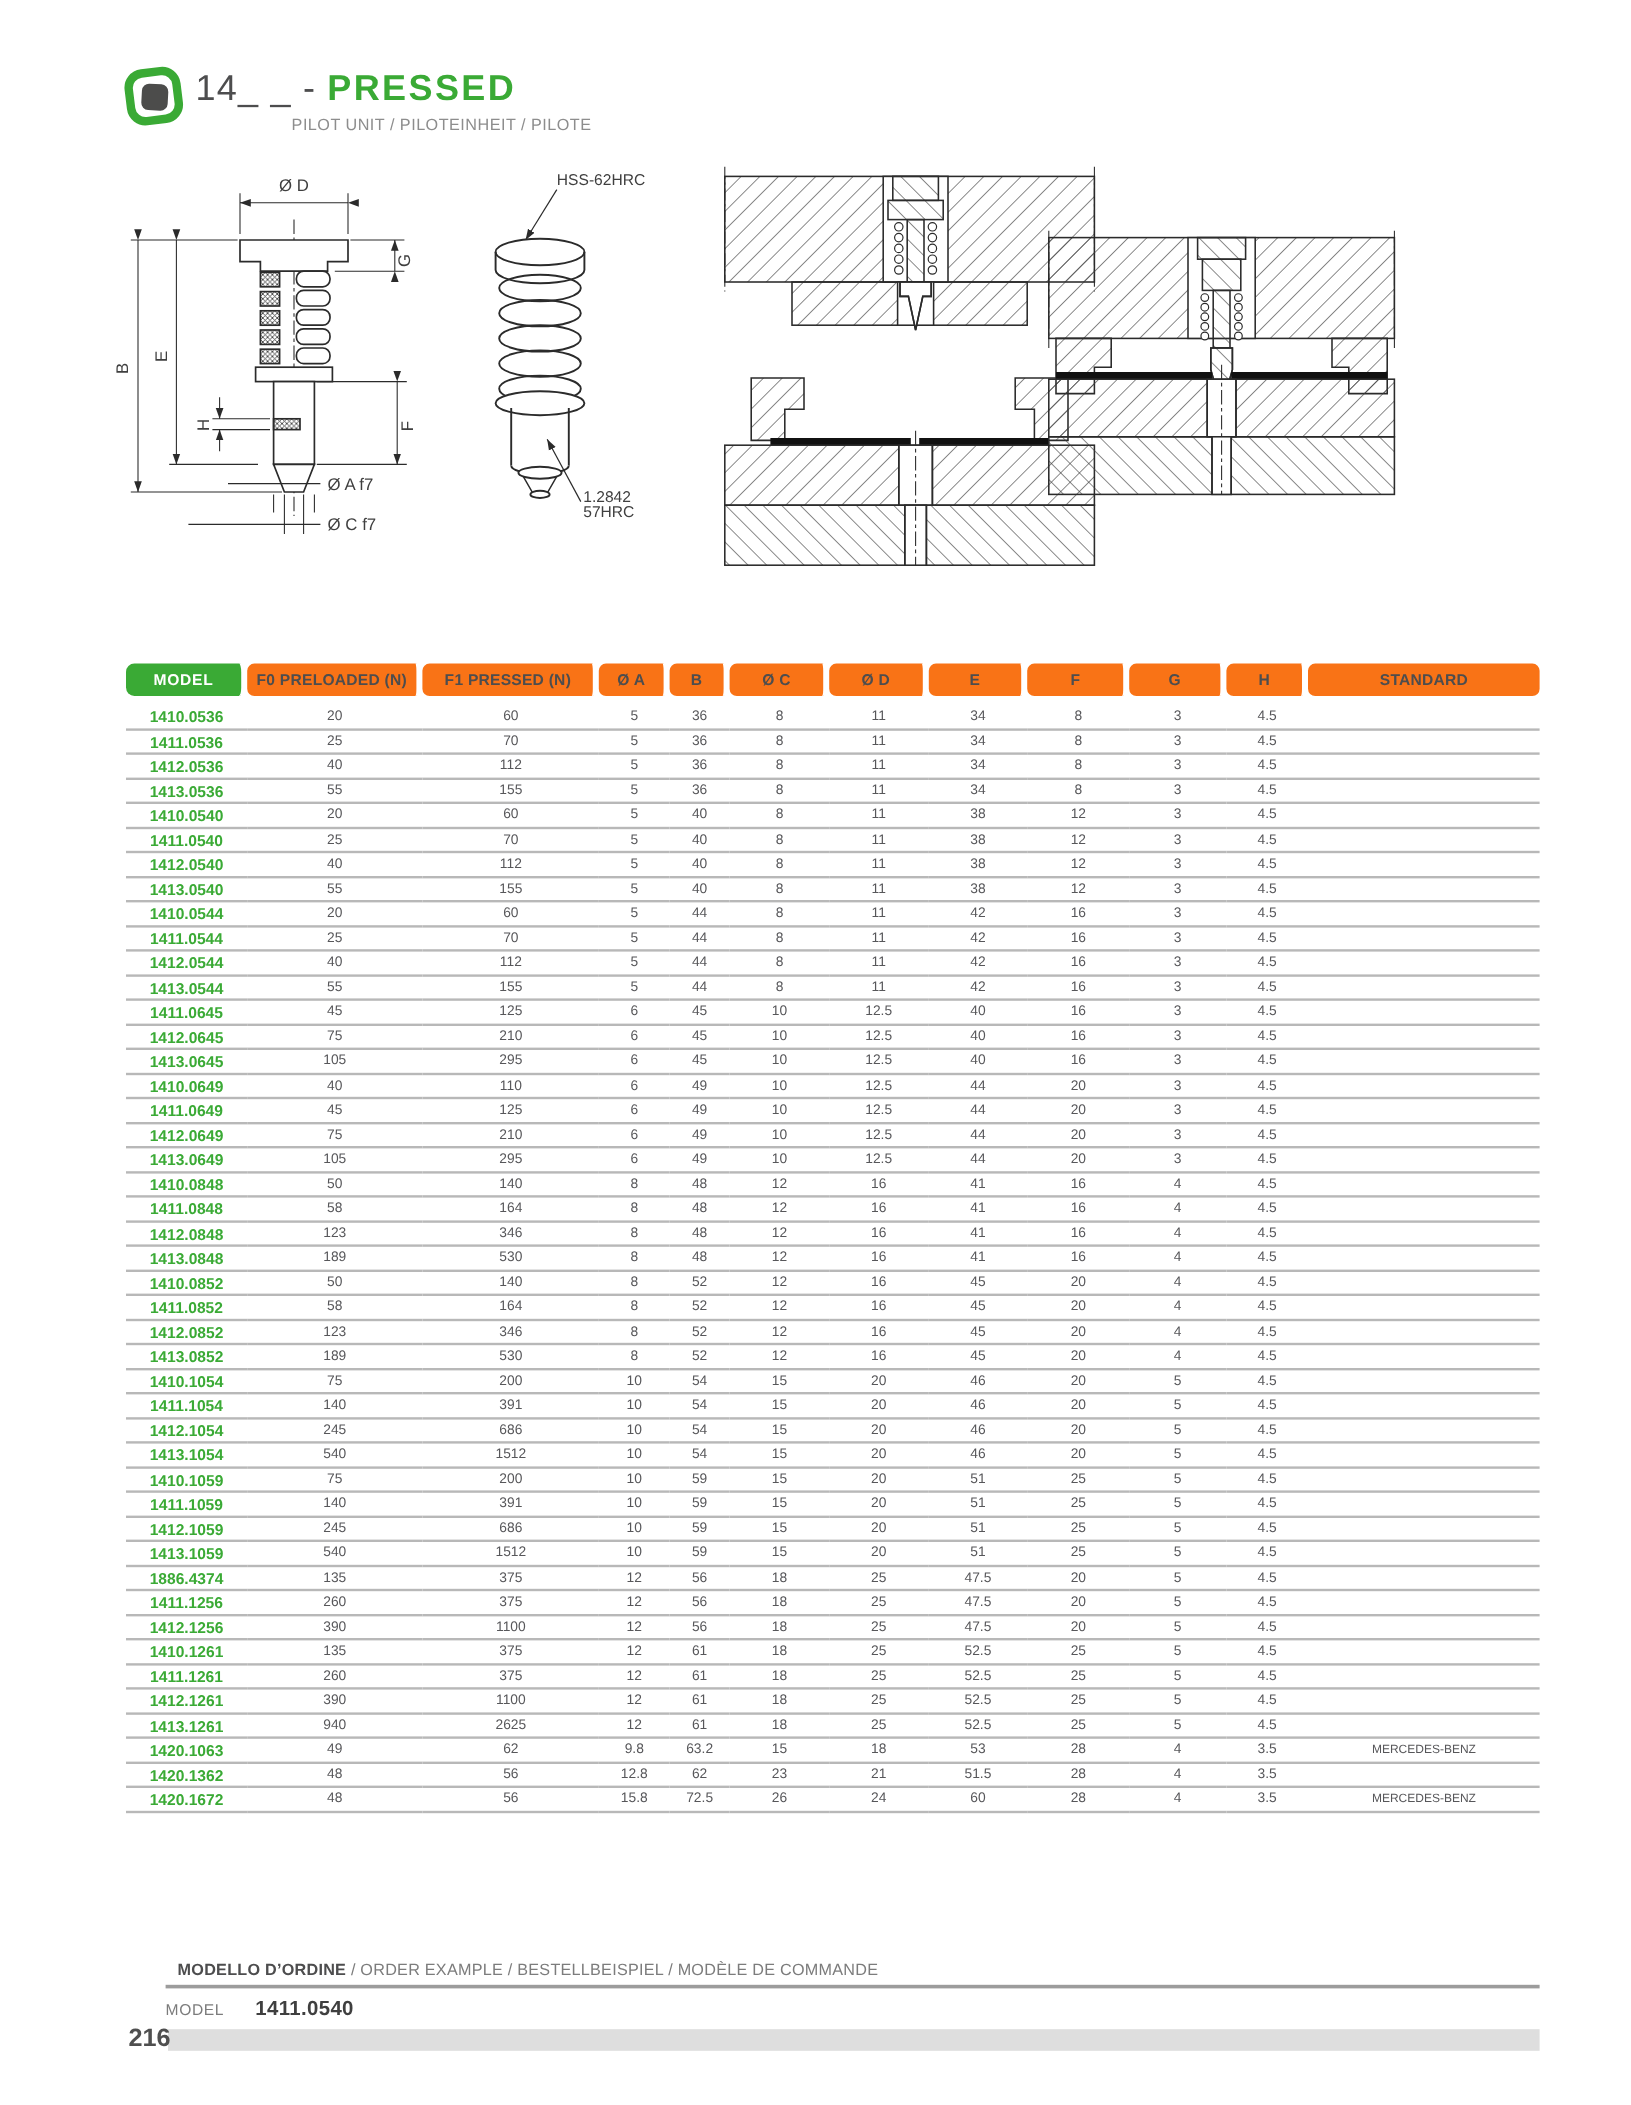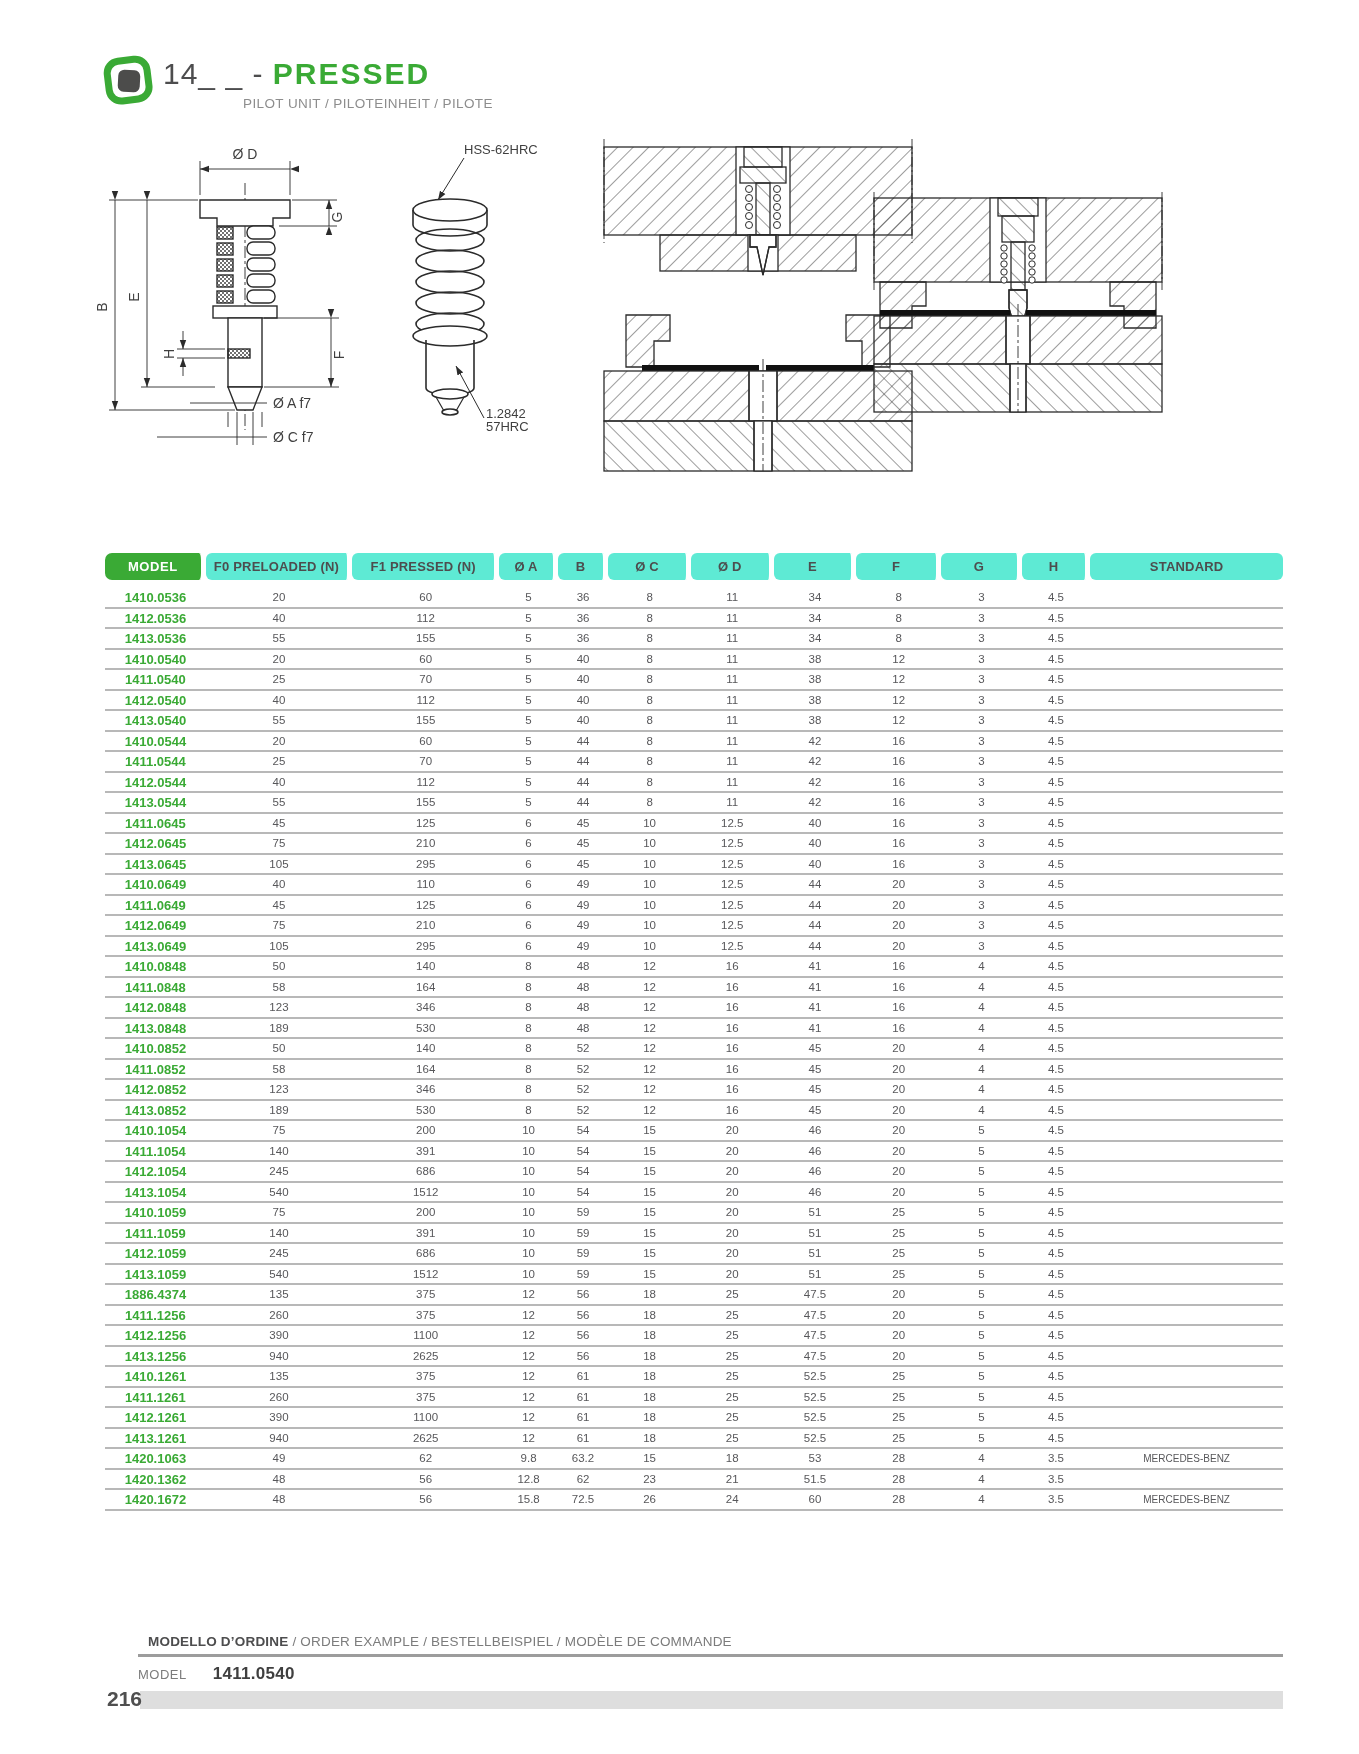--- a/index.html
+++ b/index.html
@@ -14,21 +14,21 @@
   .brand-subtitle{position:absolute;left:243px;top:96px;font-size:13.5px;color:#8d8d8d;letter-spacing:.4px;}
 
   
   svg text{font-family:"Liberation Sans",sans-serif;fill:#3f3f3f;}
   .dimtxt{font-size:14px;}
   .lbltxt{font-size:13px;}
 
   
   .spec-table-wrap{position:absolute;left:105px;top:553px;width:1178px;}
   table.spec{border-collapse:separate;border-spacing:0;width:1178px;table-layout:fixed;}
-  table.spec th{background:#5eead4;color:#4d4d4e;font-size:13px;font-weight:bold;
+  table.spec th{background:#f97316;color:#4d4d4e;font-size:13px;font-weight:bold;
       padding:6px 2px;border-radius:6px;border-right:5px solid #ffffff;letter-spacing:.2px;}
   table.spec th:last-child{border-right:none;}
   table.spec th.th-model{background:#3aaa35;color:#ffffff;border-radius:7px;letter-spacing:.6px;}
   table.spec td{font-size:11.5px;line-height:13px;color:#57575a;text-align:center;
       padding:3px 2px 2.5px;border-bottom:2px solid #b8b8b8;white-space:nowrap;overflow:hidden;}
   table.spec td.td-model{color:#3aaa35;font-weight:bold;font-size:13px;}
   table.spec td.td-std{font-size:10px;color:#57575a;}
   table.spec tbody:before{content:"";display:table-row;height:8px;}
 
   
@@ -301,20 +301,34 @@
           <td>36</td>
           <td>8</td>
           <td>11</td>
           <td>34</td>
           <td>8</td>
           <td>3</td>
           <td>4.5</td>
           <td class="td-std"></td>
         </tr>
         <tr>
+          <td class="td-model">1411.0536</td>
+          <td>25</td>
+          <td>70</td>
+          <td>5</td>
+          <td>36</td>
+          <td>8</td>
+          <td>11</td>
+          <td>34</td>
+          <td>8</td>
+          <td>3</td>
+          <td>4.5</td>
+          <td class="td-std"></td>
+        </tr>
+        <tr>
           <td class="td-model">1412.0536</td>
           <td>40</td>
           <td>112</td>
           <td>5</td>
           <td>36</td>
           <td>8</td>
           <td>11</td>
           <td>34</td>
           <td>8</td>
           <td>3</td>
@@ -794,34 +808,20 @@
           <td>47.5</td>
           <td>20</td>
           <td>5</td>
           <td>4.5</td>
           <td class="td-std"></td>
         </tr>
         <tr>
           <td class="td-model">1412.1256</td>
           <td>390</td>
           <td>1100</td>
-          <td>12</td>
-          <td>56</td>
-          <td>18</td>
-          <td>25</td>
-          <td>47.5</td>
-          <td>20</td>
-          <td>5</td>
-          <td>4.5</td>
-          <td class="td-std"></td>
-        </tr>
-        <tr>
-          <td class="td-model">1413.1256</td>
-          <td>940</td>
-          <td>2625</td>
           <td>12</td>
           <td>56</td>
           <td>18</td>
           <td>25</td>
           <td>47.5</td>
           <td>20</td>
           <td>5</td>
           <td>4.5</td>
           <td class="td-std"></td>
         </tr>

